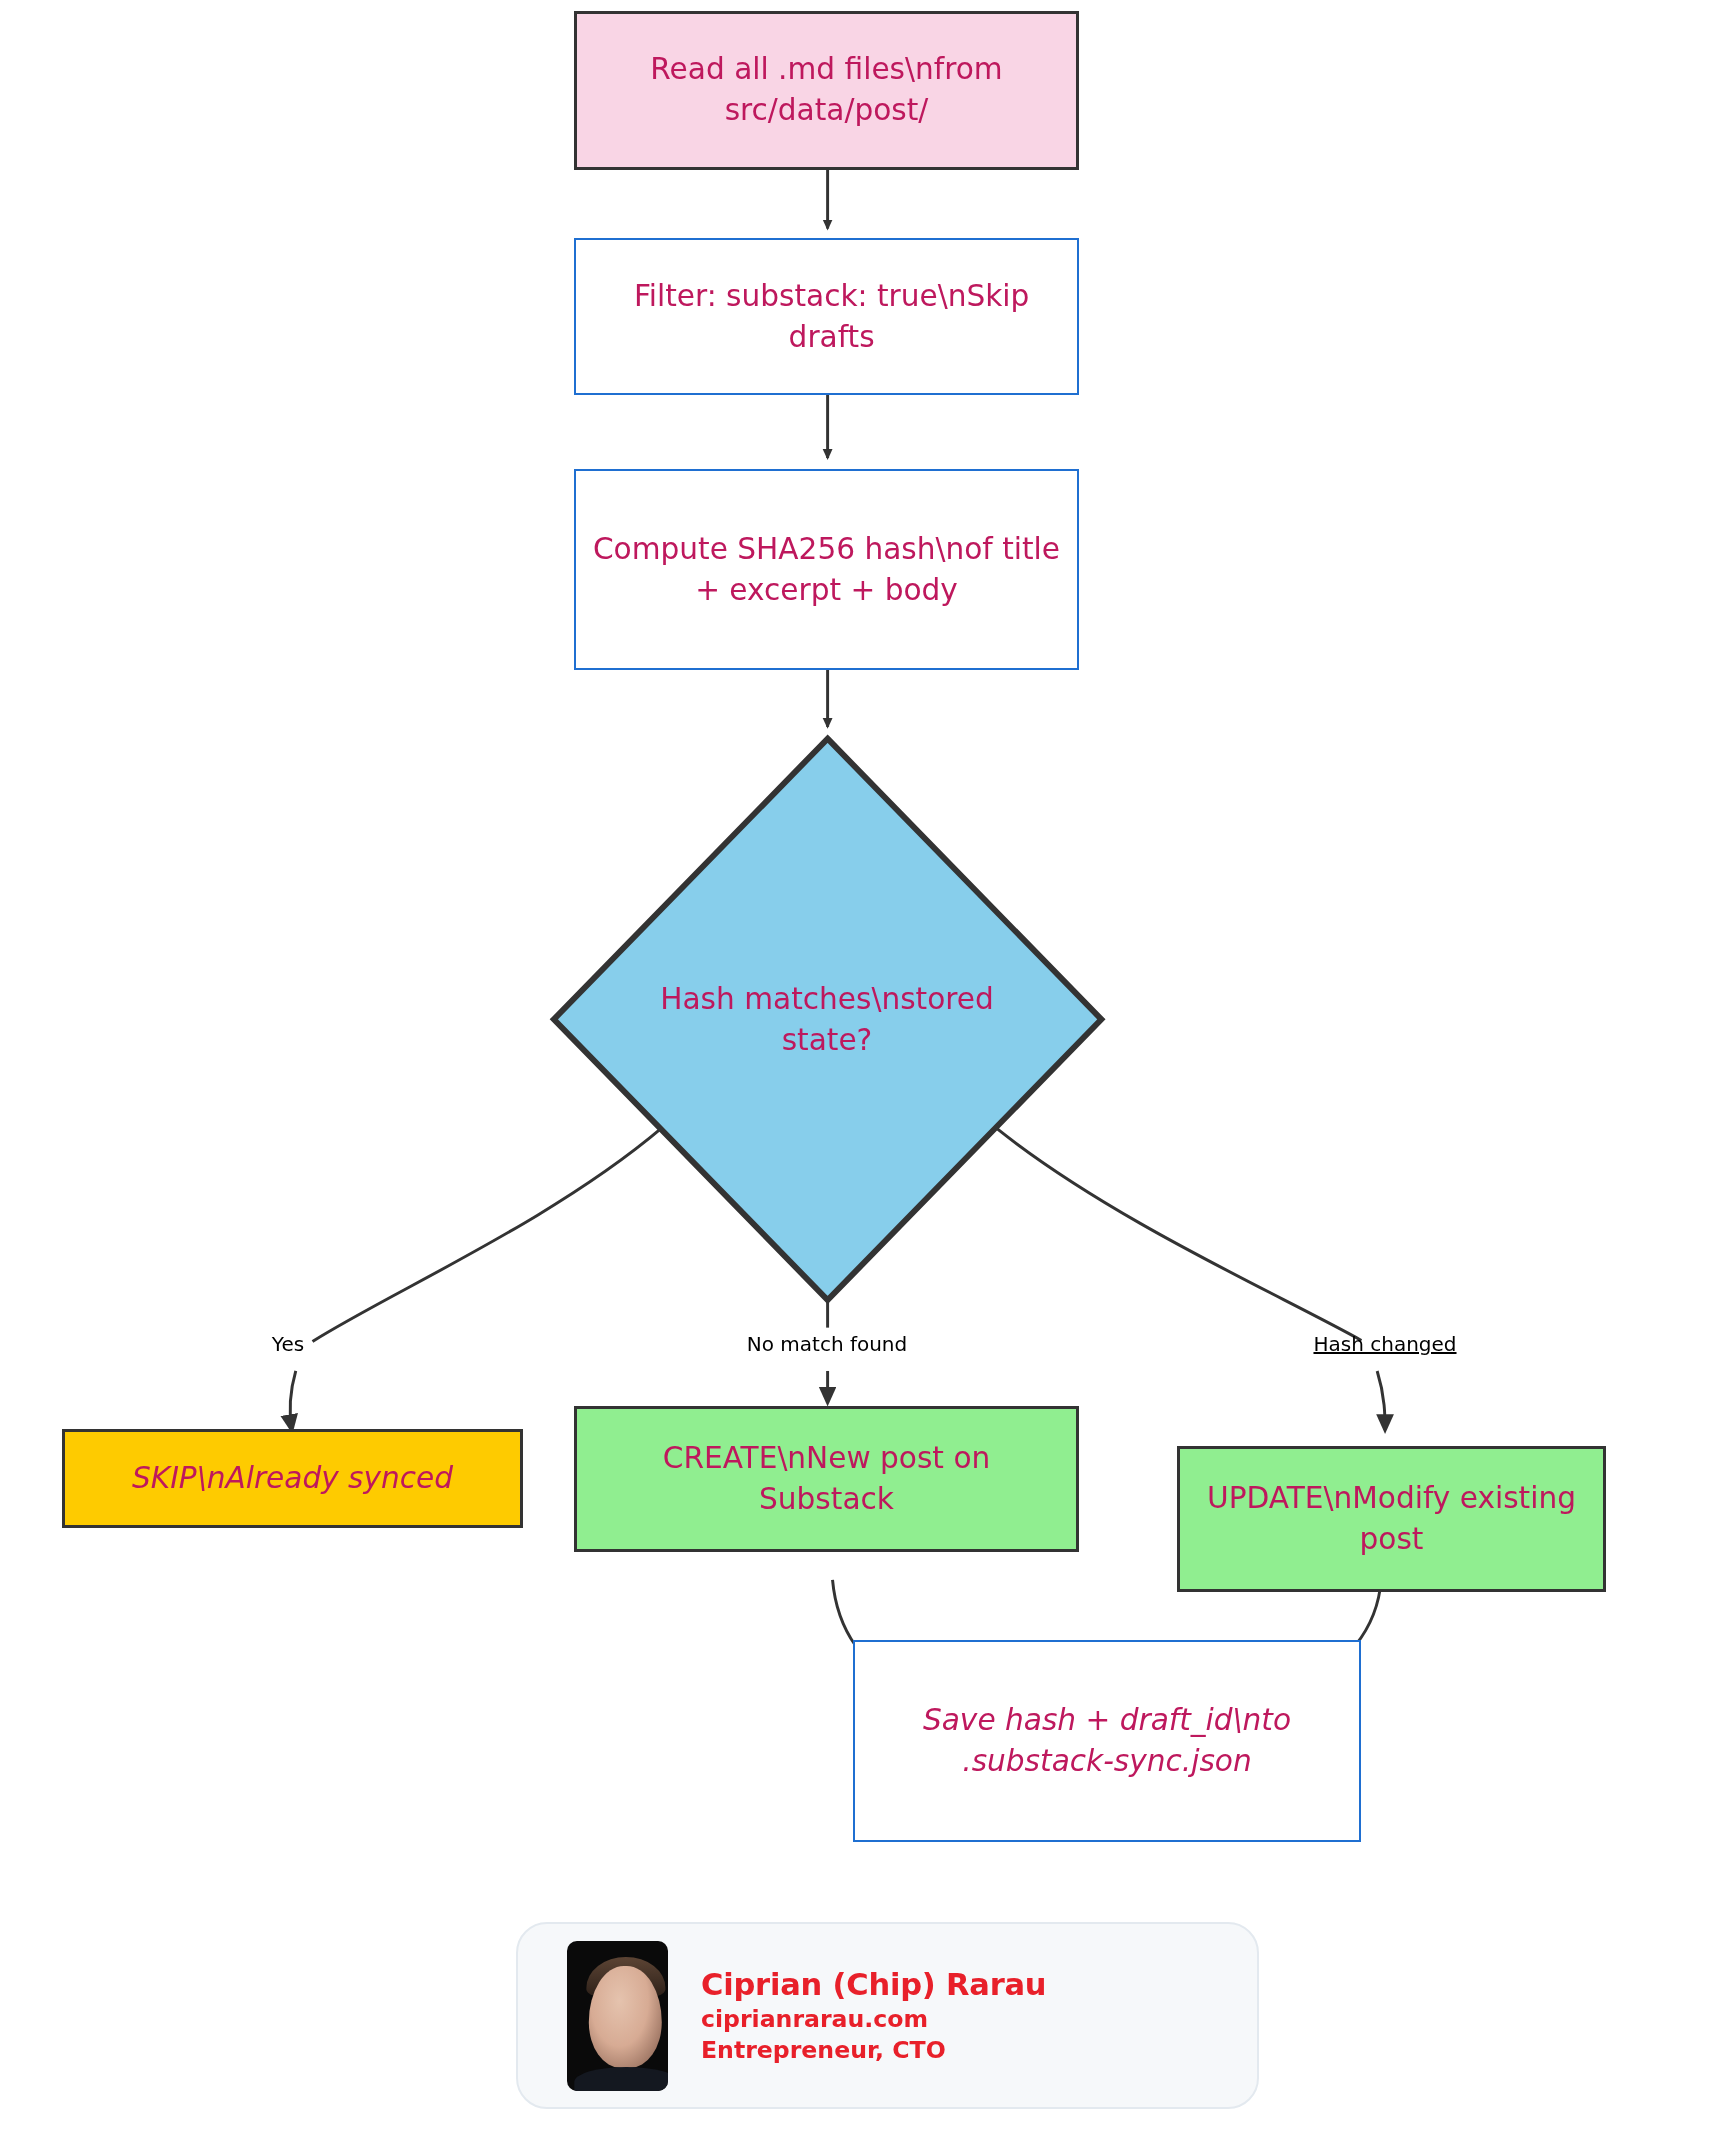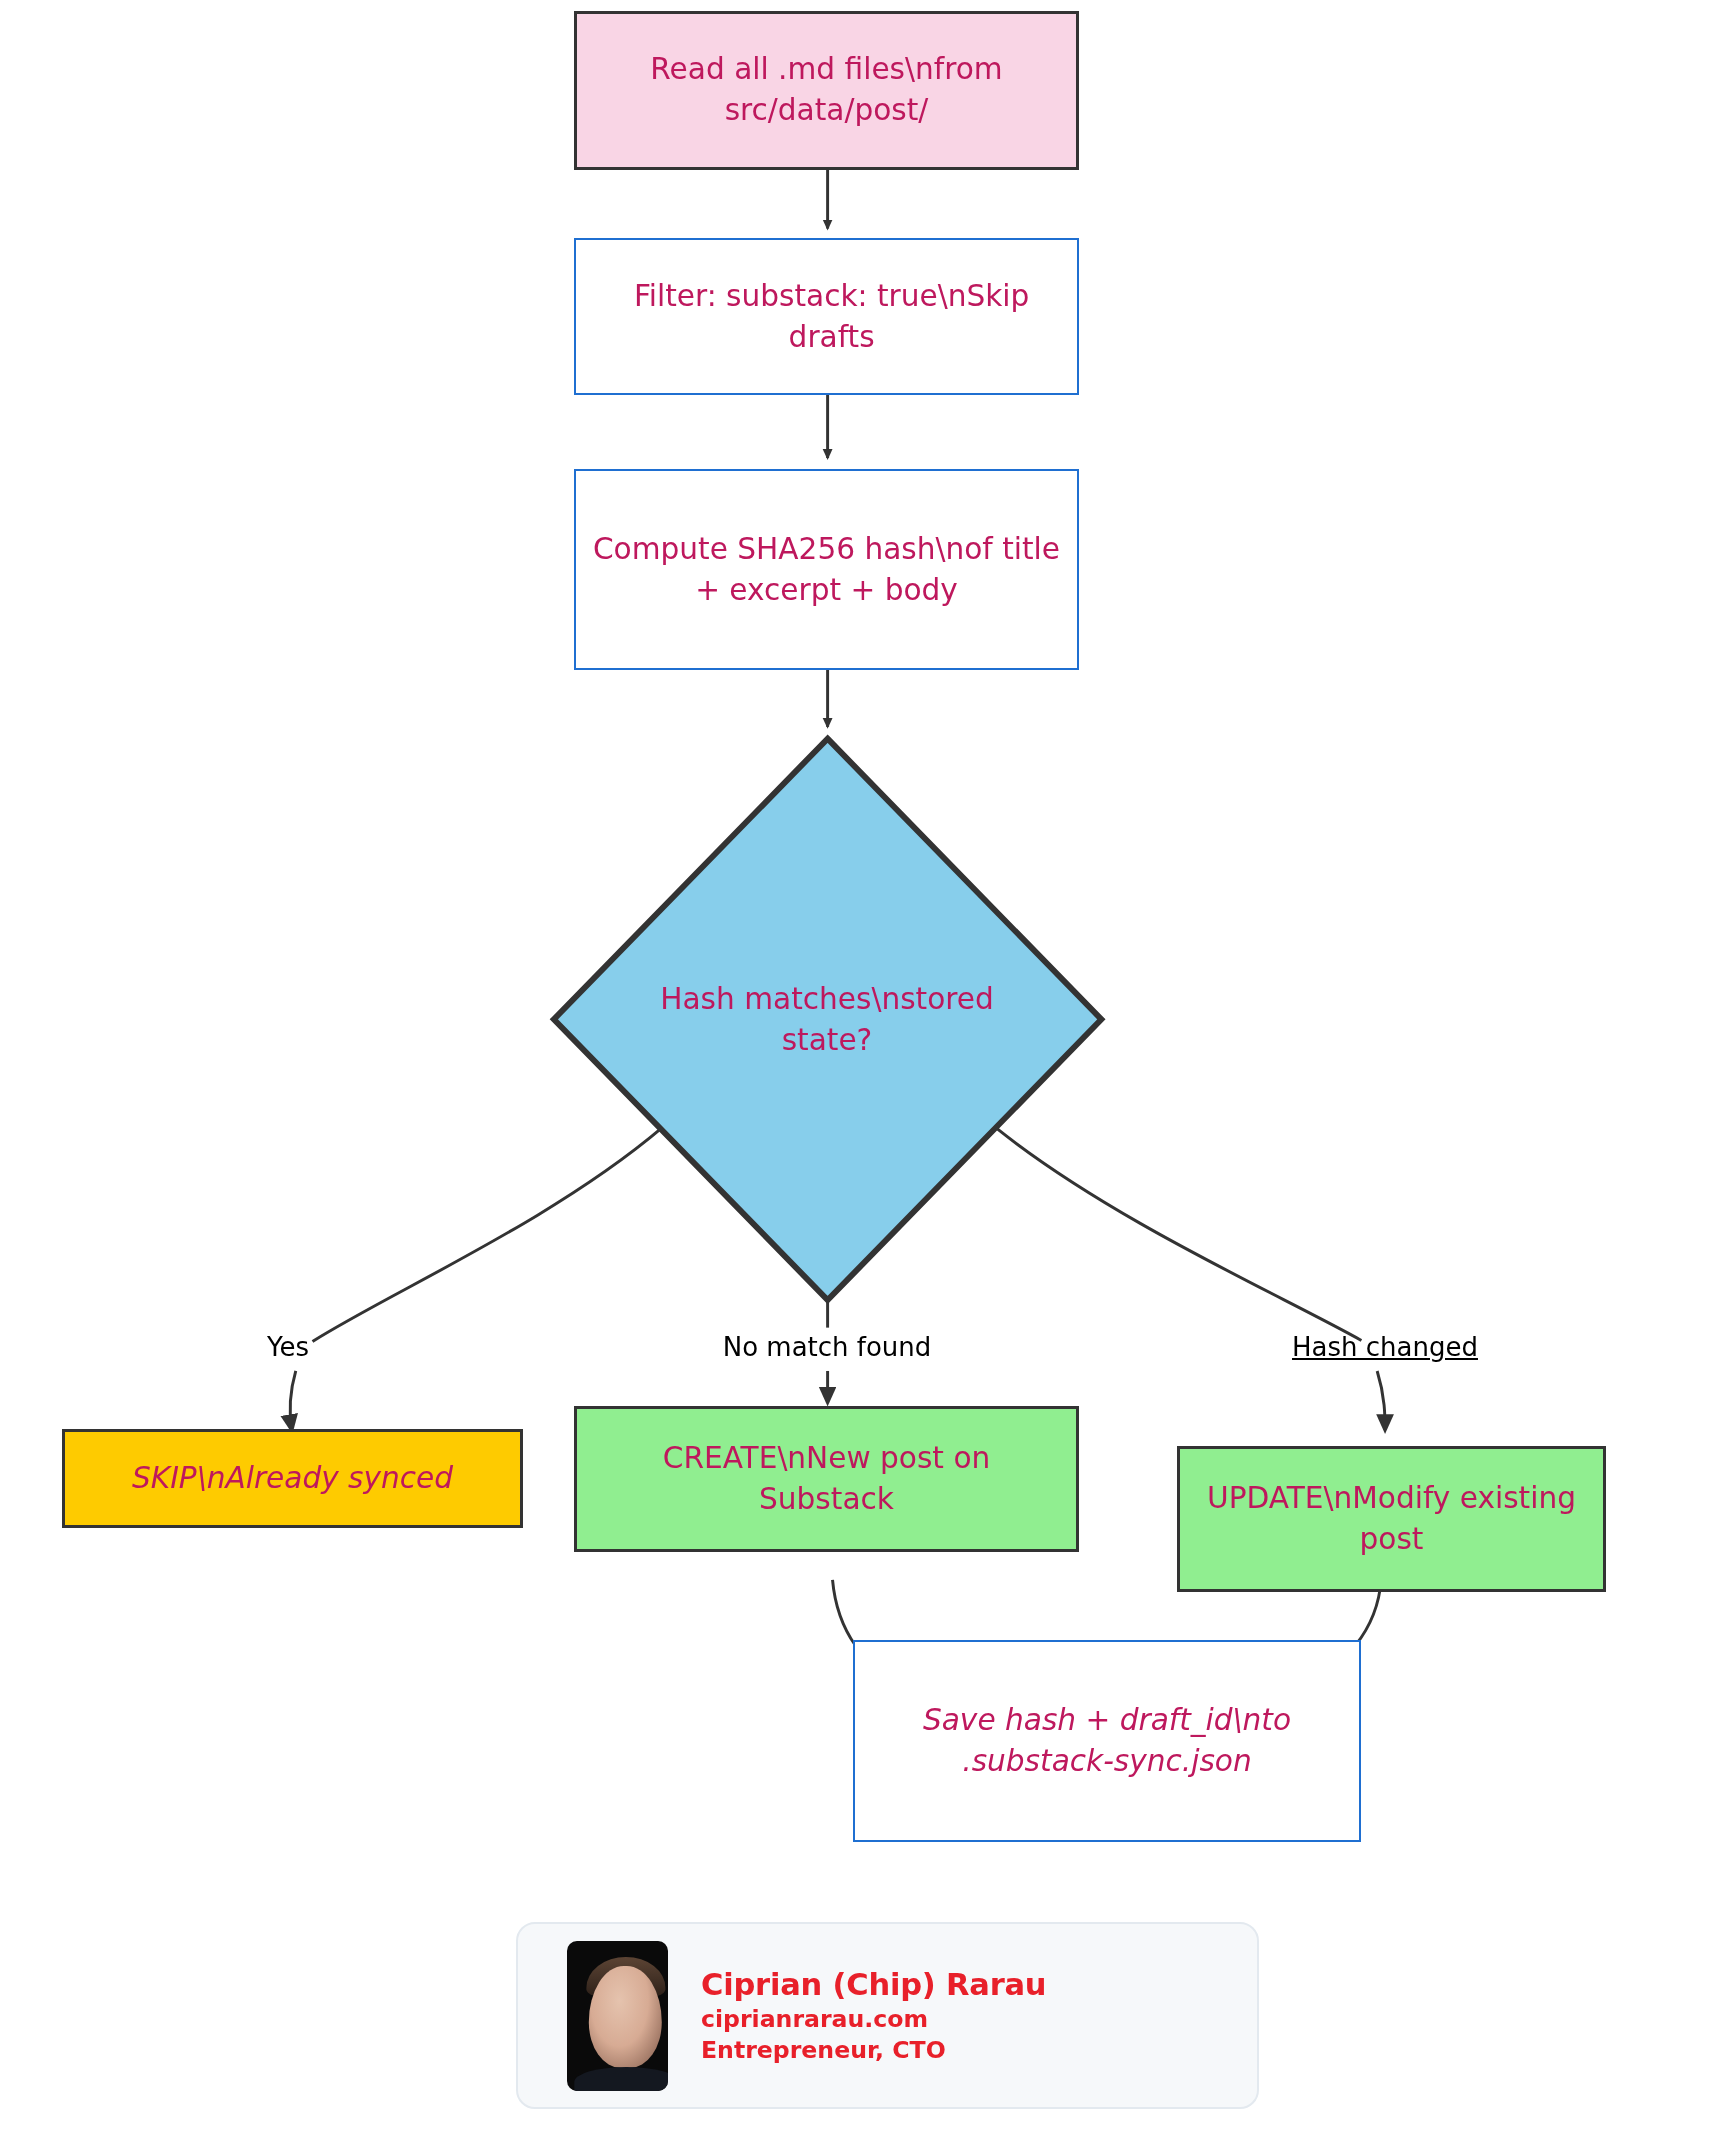--- a/index.html
+++ b/index.html
@@ -60,37 +60,37 @@
     align-items: center;
     justify-content: center;
     text-align: center;
     font-size: 29.6px;
     line-height: 1.38;
     color: #be185d;
     pointer-events: none;
   }
   .edge-label {
     position: absolute;
-    font-size: 26px;
+    font-size: 20px;
     color: #000000;
     white-space: nowrap;
     text-align: center;
     transform: translateX(-50%);
   }
   
   #author-card {
     position: absolute;
     left: 516px;
     top: 1922px;
     width: 743px;
     height: 187px;
     box-sizing: border-box;
     background: #f6f8fa;
     border: 2px solid #e3e9ef;
-    border-radius: 19px;
+    border-radius: 31px;
     display: flex;
     align-items: center;
     padding: 0 0 0 49px;
   }
   #author-photo {
     width: 101px;
     height: 150px;
     border-radius: 9.9px;
     background: #0a0a0a;
     position: relative;

